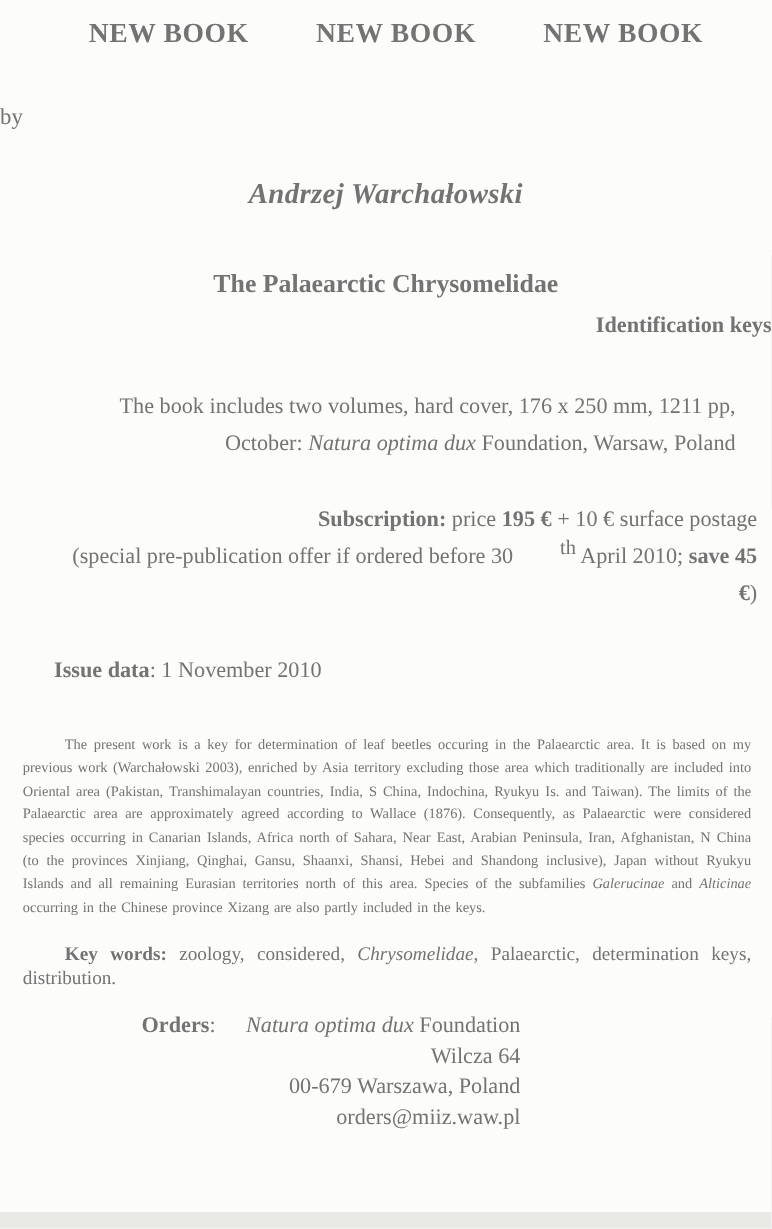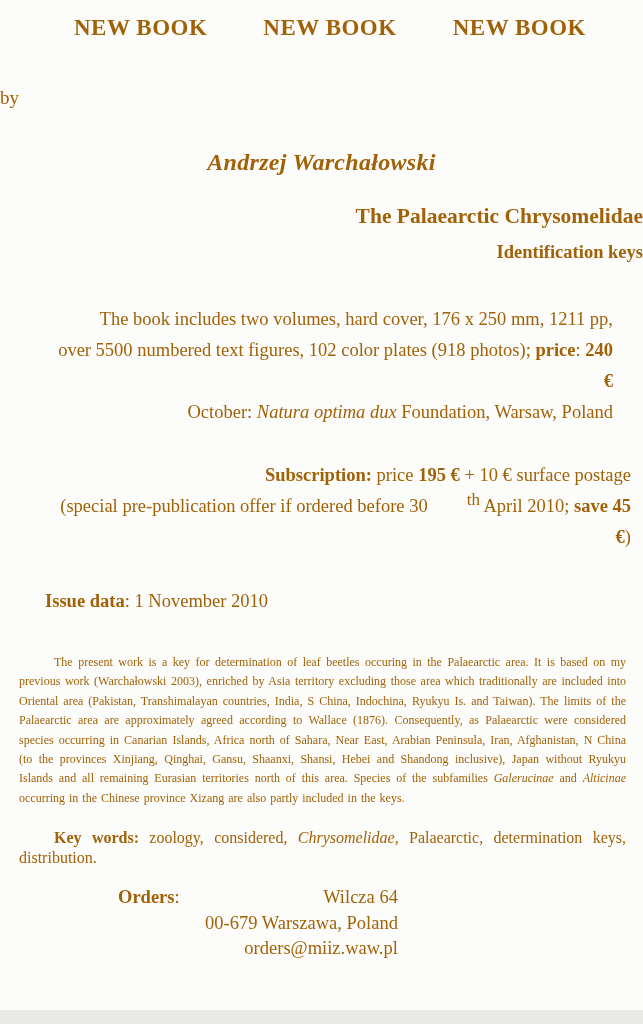--- a/index.html
+++ b/index.html
@@ -6,21 +6,21 @@
   body{
     background:#e8e8e4;
     font-family:"Liberation Serif","DejaVu Serif",serif;
   }
   .page{
     position:relative;
     width:643px;
     height:1024px;
     margin:0 auto;
     background:#fcfcfa;
-    color:#a16207;
+    color:#737373;
     overflow:hidden;
   }
   
   .newbook-row{
     padding-top:15px;
     margin-left:74px;
     margin-right:57px;
     display:flex;
     justify-content:space-between;
     font-size:23px;
@@ -34,22 +34,22 @@
   }
   .author-line{
     margin-top:40px;
     text-align:center;
     font-size:24px;
     font-weight:700;
     font-style:italic;
     letter-spacing:.3px;
   }
   .title-main{
-    margin-top:28px;
-    text-align:right;
+    margin-top:48px;
+    text-align:center;
     font-size:21.5px;
     font-weight:700;
   }
   .title-sub{
     margin-top:13px;
     text-align:right;
     font-size:18.5px;
     font-weight:700;
   }
   .bookinfo{
@@ -122,21 +122,20 @@
 
   <div class="by-line">by</div>
 
   <div class="author-line">Andrzej Warchałowski</div>
 
   <div class="title-main">The Palaearctic Chrysomelidae</div>
   <div class="title-sub">Identification keys</div>
 
   <div class="bookinfo">
     <p><span>The book includes two volumes, hard cover, 176 x 250 mm, 1211 pp,</span></p>
-    <p><span>over 5500 numbered text figures, 102 color plates (918 photos); </span><span class="b">price</span><span>: </span><span class="b">240 €</span></p>
     <p><span>October: </span><span class="i">Natura optima dux</span><span> Foundation, Warsaw, Poland</span></p>
   </div>
 
   <div class="subscription">
     <p><span class="b">Subscription:</span><span> price </span><span class="b">195 €</span><span> + 10 € surface postage</span></p>
     <p><span>(special pre-publication offer if ordered before 30</span><span class="sup">th</span><span> April 2010; </span><span class="b">save 45 €</span><span>)</span></p>
   </div>
 
   <div class="issue">
     <span class="b">Issue data</span><span>: 1 November 2010</span>
@@ -148,20 +147,21 @@
 
   <p class="keywords">
     <span class="b">Key words:</span><span> zoology, considered, </span><span class="i">Chrysomelidae</span><span>, Palaearctic, determination keys, distribution.</span>
   </p>
 
   <div class="orders">
     <div class="orders-label">
       <span class="b">Orders</span><span>:</span>
     </div>
     <div class="orders-address">
+      <p><span class="i">Natura optima dux</span><span> Foundation</span></p>
       <p>Wilcza 64</p>
       <p>00-679 Warszawa, Poland</p>
       <p>orders@miiz.waw.pl</p>
 
     </div>
   </div>
 
   <div class="scan-shadow"></div>
 </div>
 

